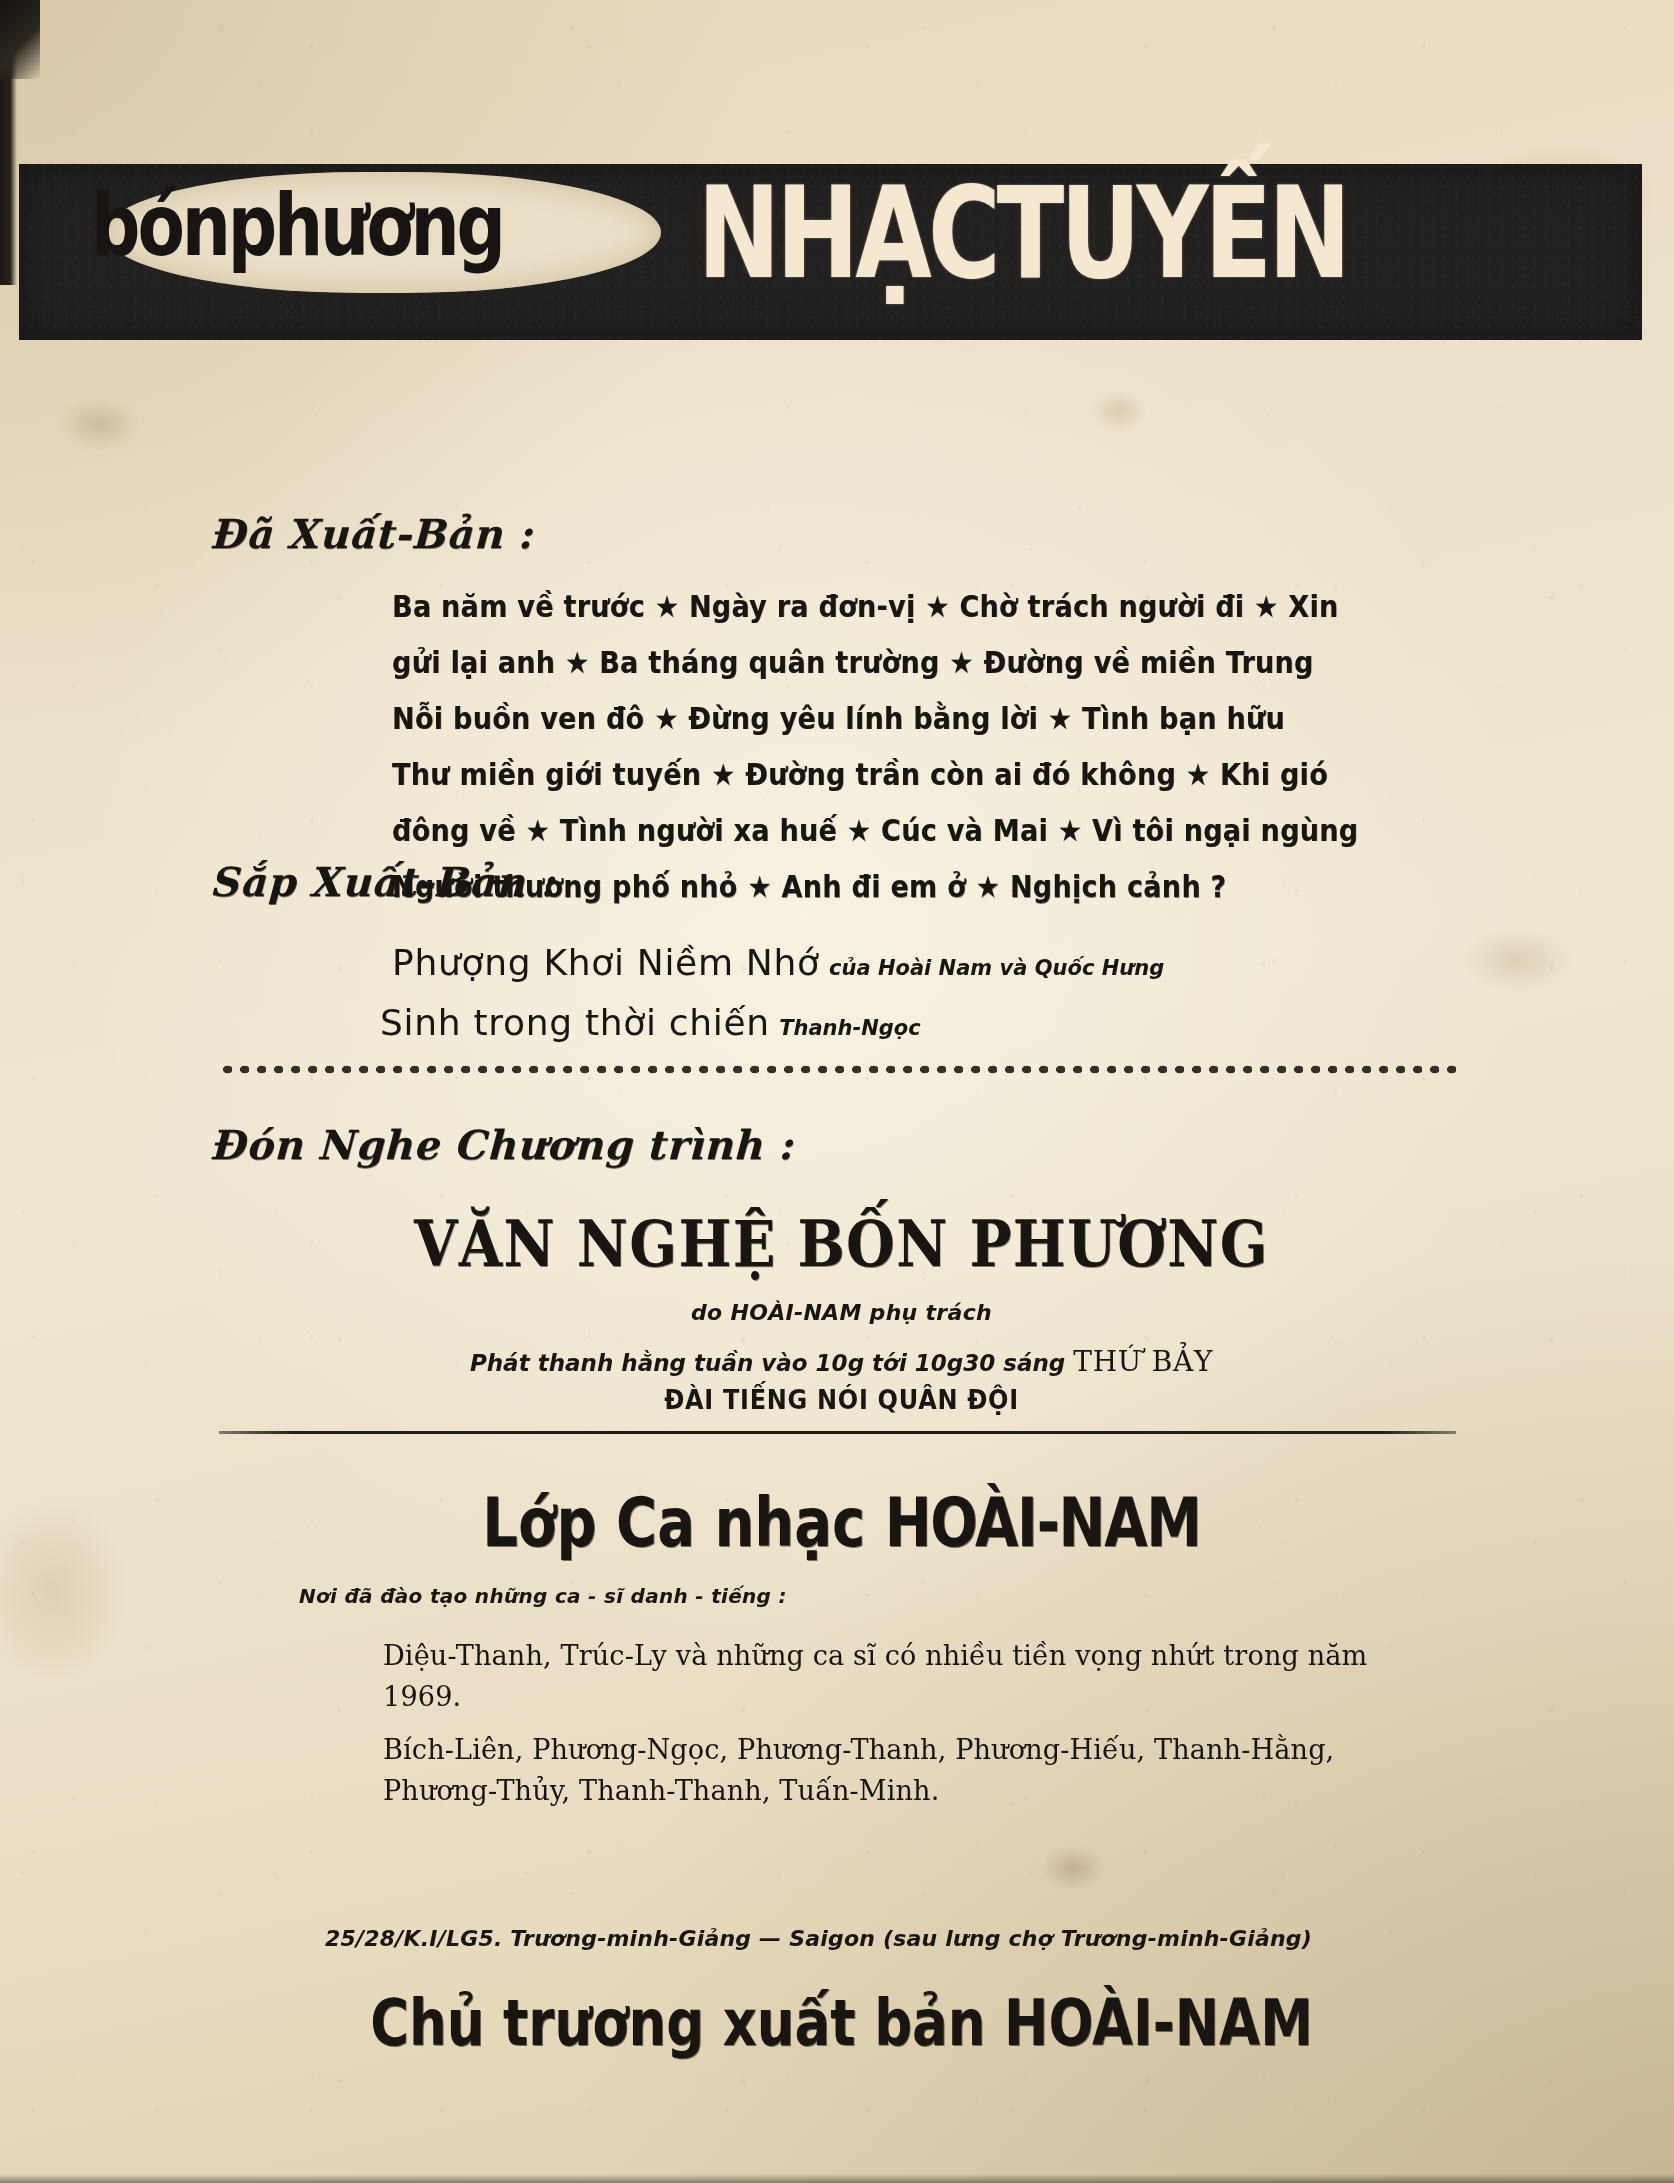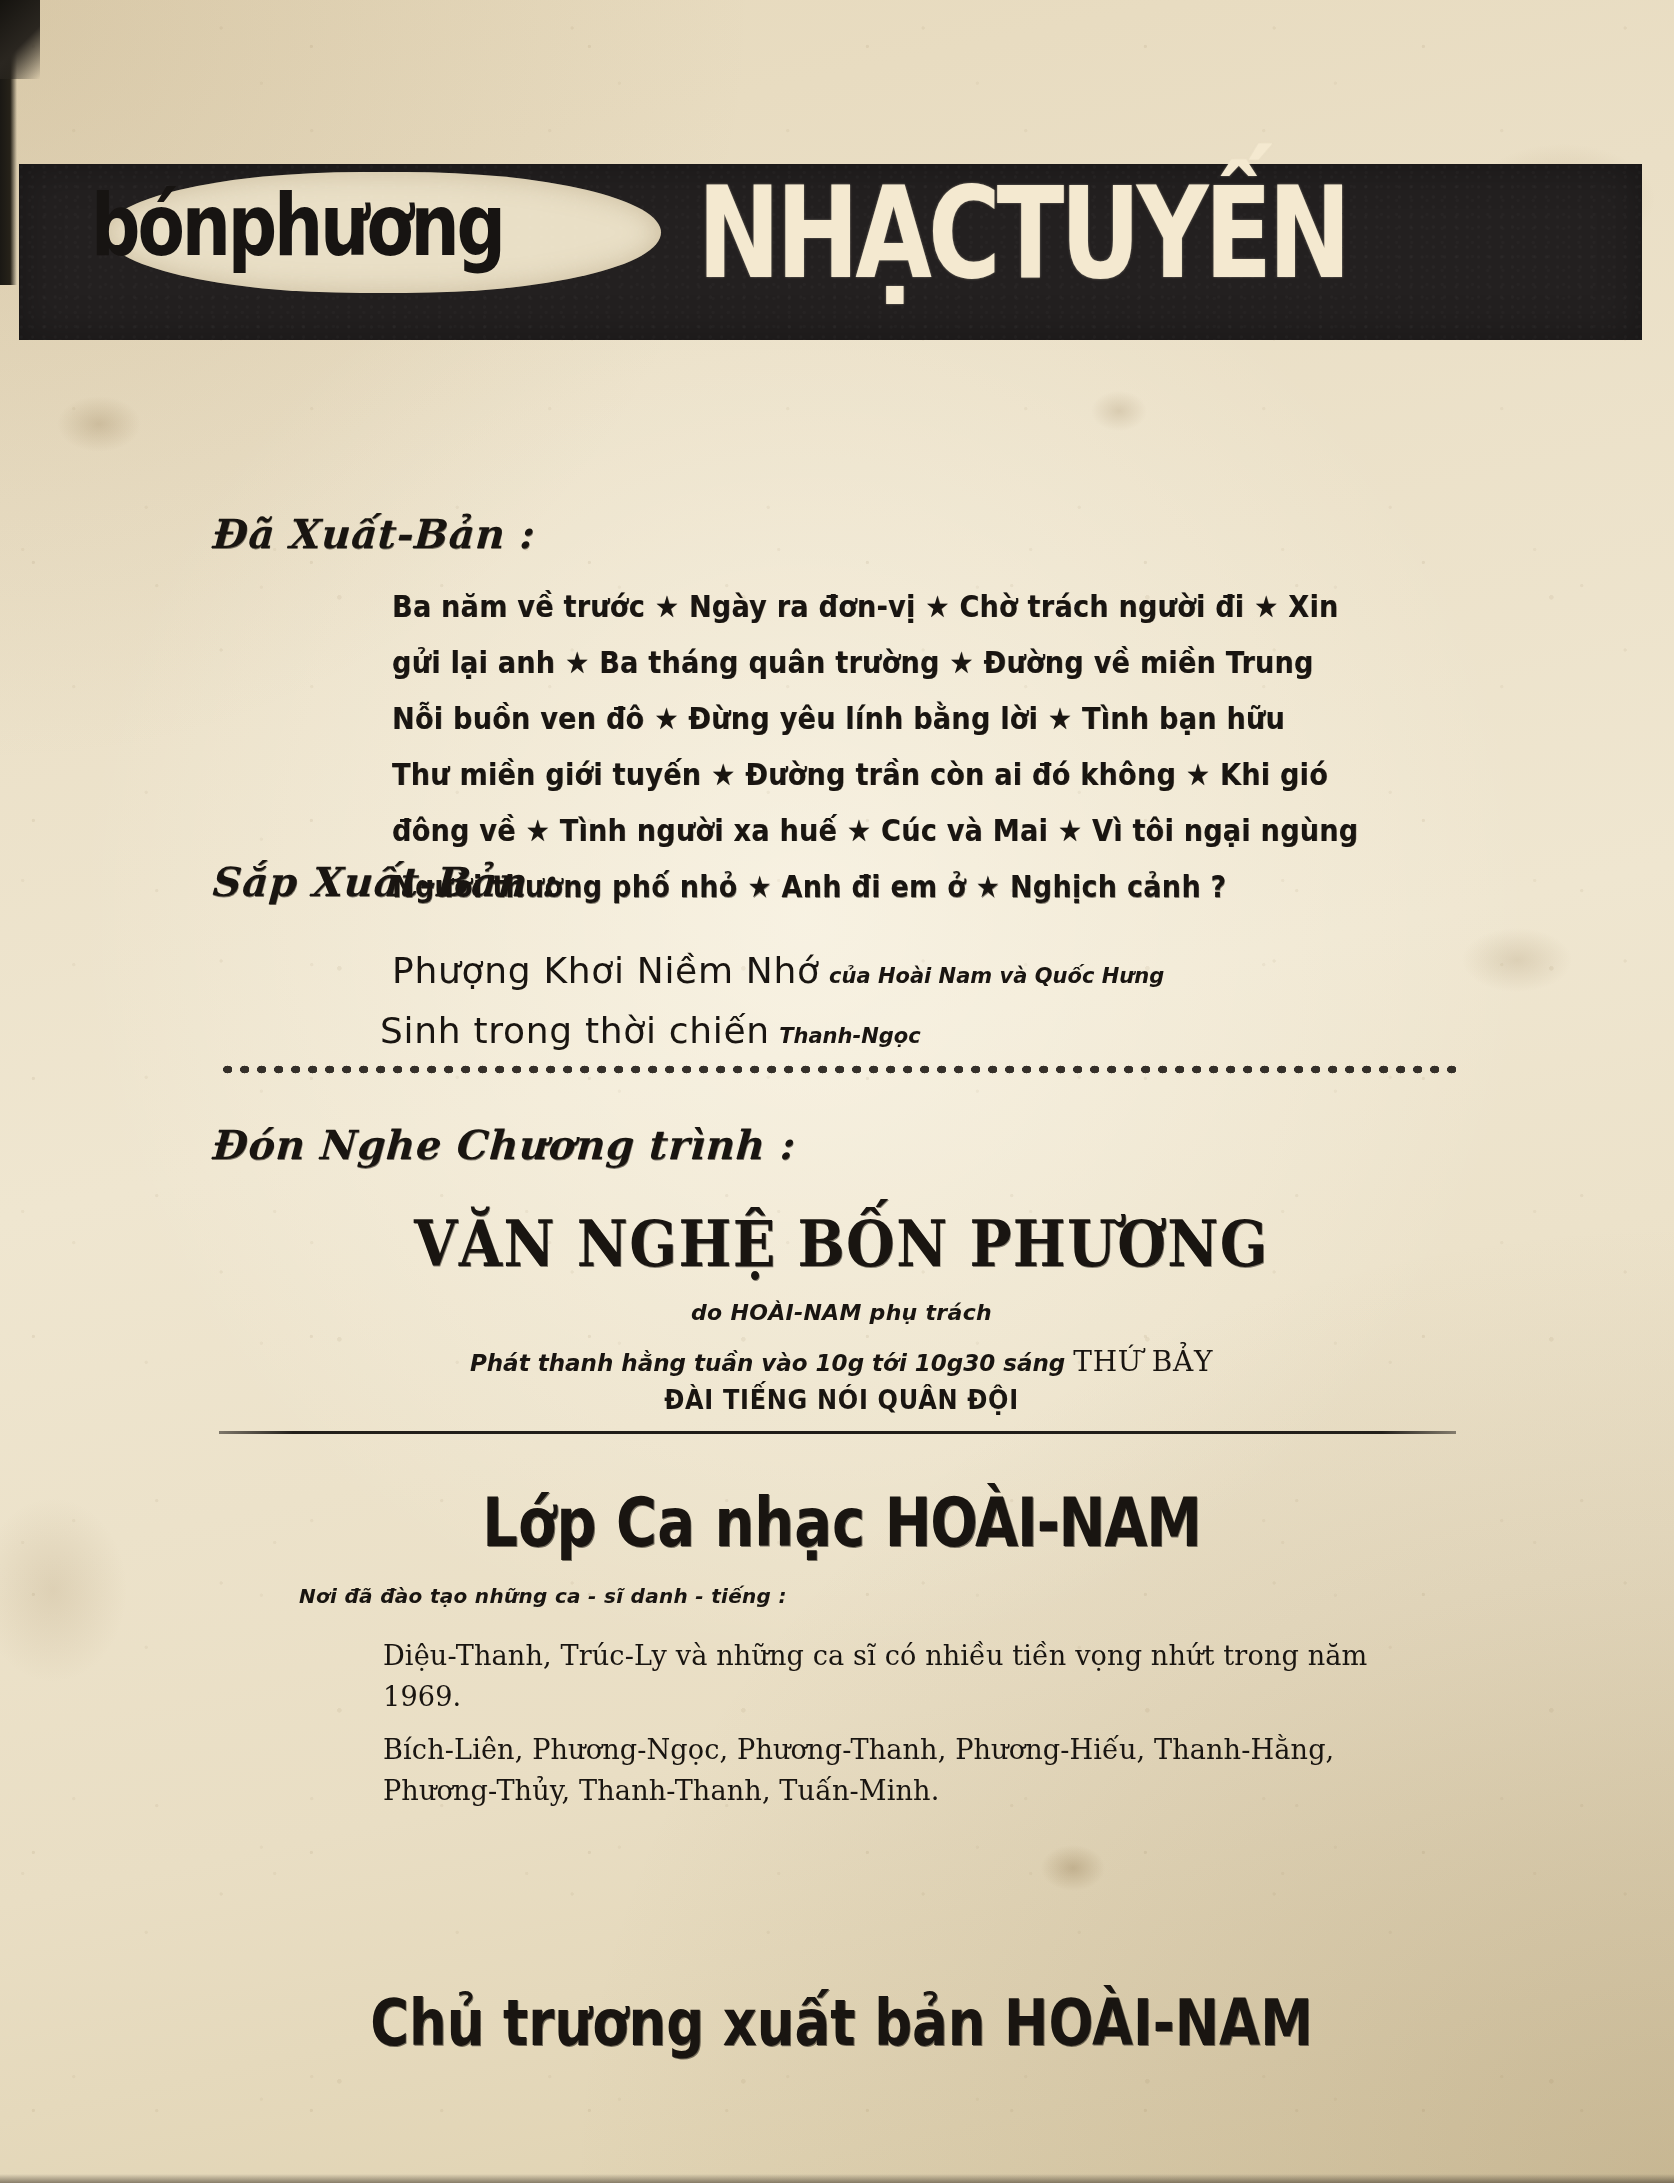--- a/index.html
+++ b/index.html
@@ -148,21 +148,20 @@
     transform: scaleY(1.1);
     transform-origin: left top;
     text-shadow: 0.5px 0.5px 0 rgba(30,26,20,.5);
   }
 
   .forth-line {
     font-family: "DejaVu Sans", sans-serif;
     font-size: 36px;
     letter-spacing: 0.7px;
     white-space: nowrap;
-    margin-top: 8px;
   }
   .forth-line .by {
     font-family: "DejaVu Sans", sans-serif;
     font-style: italic;
     font-weight: bold;
     font-size: 21px;
     letter-spacing: 0;
     padding-left: 9.3px;
   }
 
@@ -340,17 +339,18 @@
     <span>Lớp Ca nhạc </span><span class="serifpart">HOÀI-NAM</span>
   </div>
 
   <div class="blk tagline inky" style="left:299px; top:1584px;">Nơi đã đào tạo những ca - sĩ danh - tiếng :</div>
 
   <div class="blk body-para inky" style="left:383px; top:1635px; width:1086px; text-indent:0;">Diệu-Thanh, Trúc-Ly và những ca sĩ có nhiều tiền vọng nhứt trong năm 1969.</div>
 
   <div class="blk body-para inky" style="left:383px; top:1729px; width:1093px;">Bích-Liên,  Phương-Ngọc,  Phương-Thanh,  Phương-Hiếu,  Thanh-Hằng, Phương-Thủy, Thanh-Thanh, Tuấn-Minh.</div>
 
 
+  <div class="blk address inky" style="left:325px; top:1926px;">25/28/K.I/LG5. Trương-minh-Giảng — Saigon (sau lưng chợ Trương-minh-Giảng)</div>
 
   <div class="blk publisher inky" style="left:219px; top:1992px; width:1245px;">Chủ trương xuất bản HOÀI-NAM</div>
 
 </div>
 
 
 </body></html>

